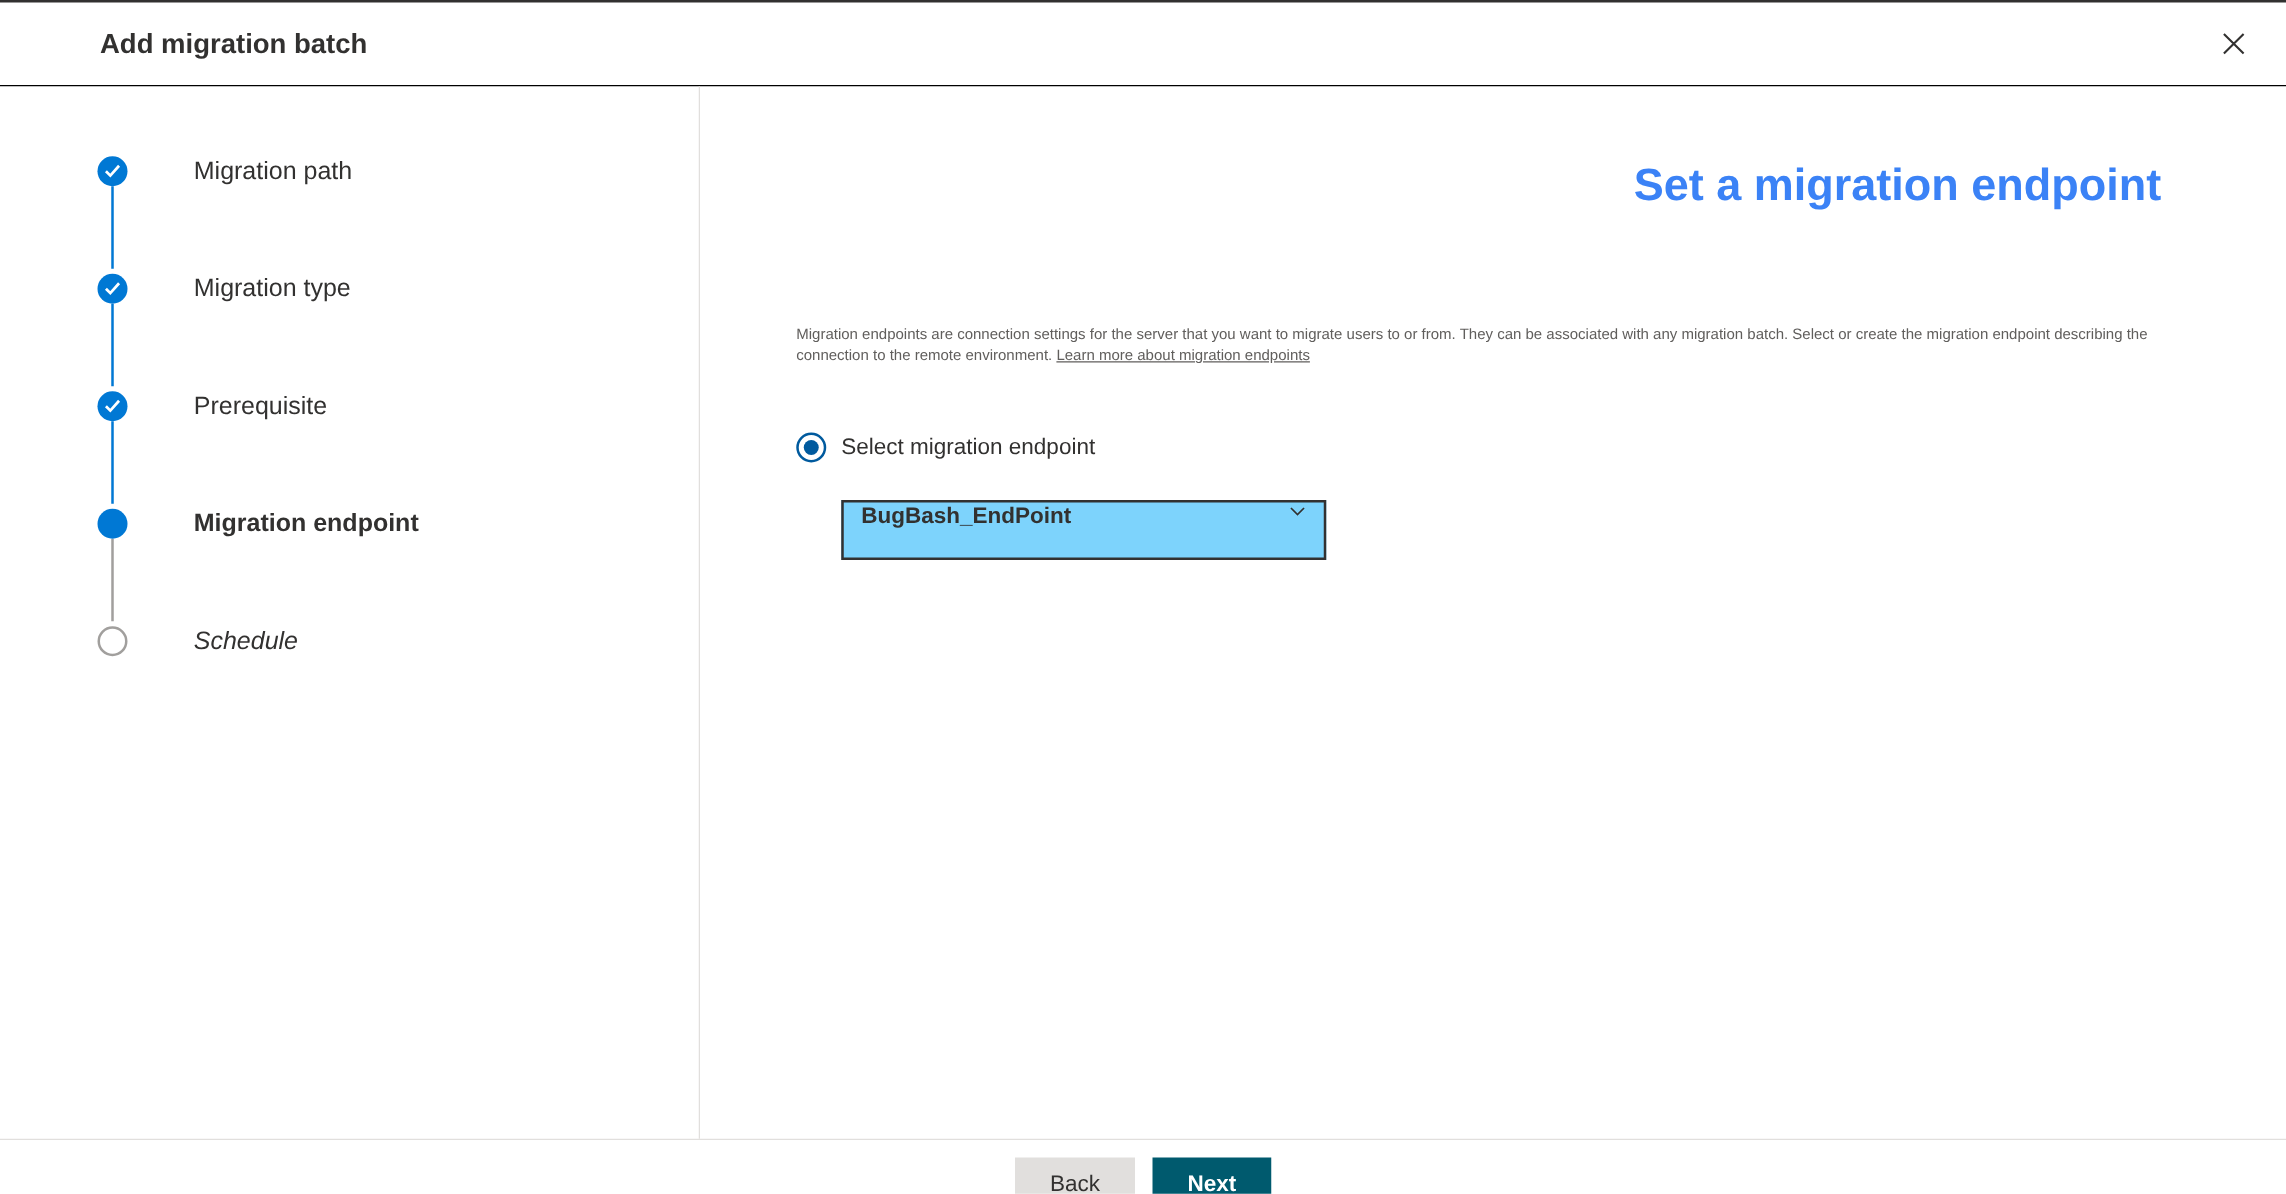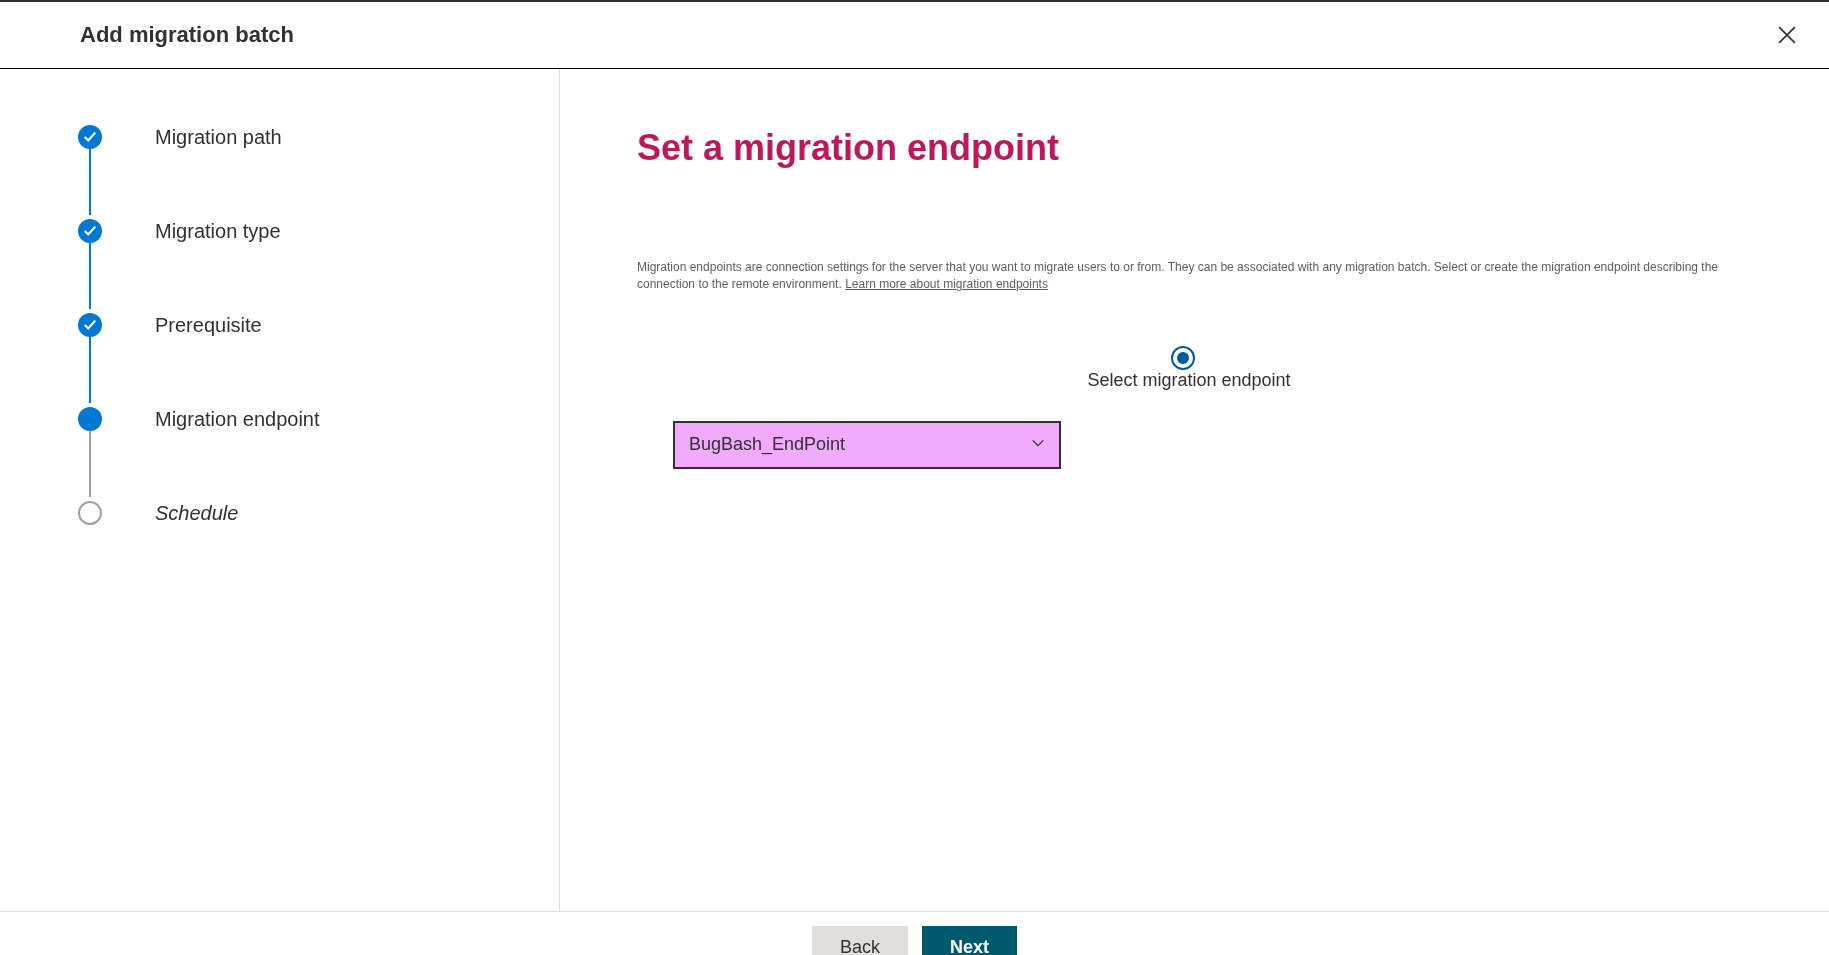--- a/index.html
+++ b/index.html
@@ -107,53 +107,53 @@
     }
     .step-connector.pending {
       background: #a19f9d;
     }
     .step-label {
       margin-left: 18px;
       font-size: 20px;
       color: #323130;
     }
     .step-label.current {
-      font-weight: 400;
+      font-weight: 700;
       text-align: center;
     }
     .content {
       flex: 1;
       padding: 58px 100px 40px 77px;
     }
     .page-title {
       font-size: 36px;
       font-weight: 700;
-      color: #be185d;
+      color: #3b82f6;
       margin-bottom: 90px;
+      text-align: right;
     }
     .description {
       font-size: 12px;
       line-height: 1.45;
       color: #605e5c;
       margin-bottom: 52px;
       max-width: 1090px;
     }
     .description a {
       color: #605e5c;
       text-decoration: underline;
     }
     .radio-group {
       display: flex;
       flex-direction: column;
     }
     .radio-option {
       display: flex;
       align-items: center;
       margin-bottom: 18px;
-      flex-direction: column;
     }
     .radio-btn {
       width: 24px;
       height: 24px;
       border-radius: 50%;
       border: 2px solid #323130;
       display: flex;
       align-items: center;
       justify-content: center;
       cursor: pointer;
@@ -180,25 +180,26 @@
     .select-wrapper {
       margin-left: 36px;
       margin-top: 12px;
       margin-bottom: 34px;
     }
     .select-field {
       width: 388px;
       height: 48px;
       border: 2px solid #323130;
       display: flex;
-      align-items: center;
+      align-items: flex-start;
       justify-content: space-between;
       padding: 0 14px;
       cursor: pointer;
-      background: #f0abfc;
+      background: #7dd3fc;
+      font-weight: bold;
     }
     .select-value {
       font-size: 18px;
       color: #323130;
     }
     .select-chevron svg {
       width: 14px;
       height: 14px;
       stroke: #323130;
       fill: none;

